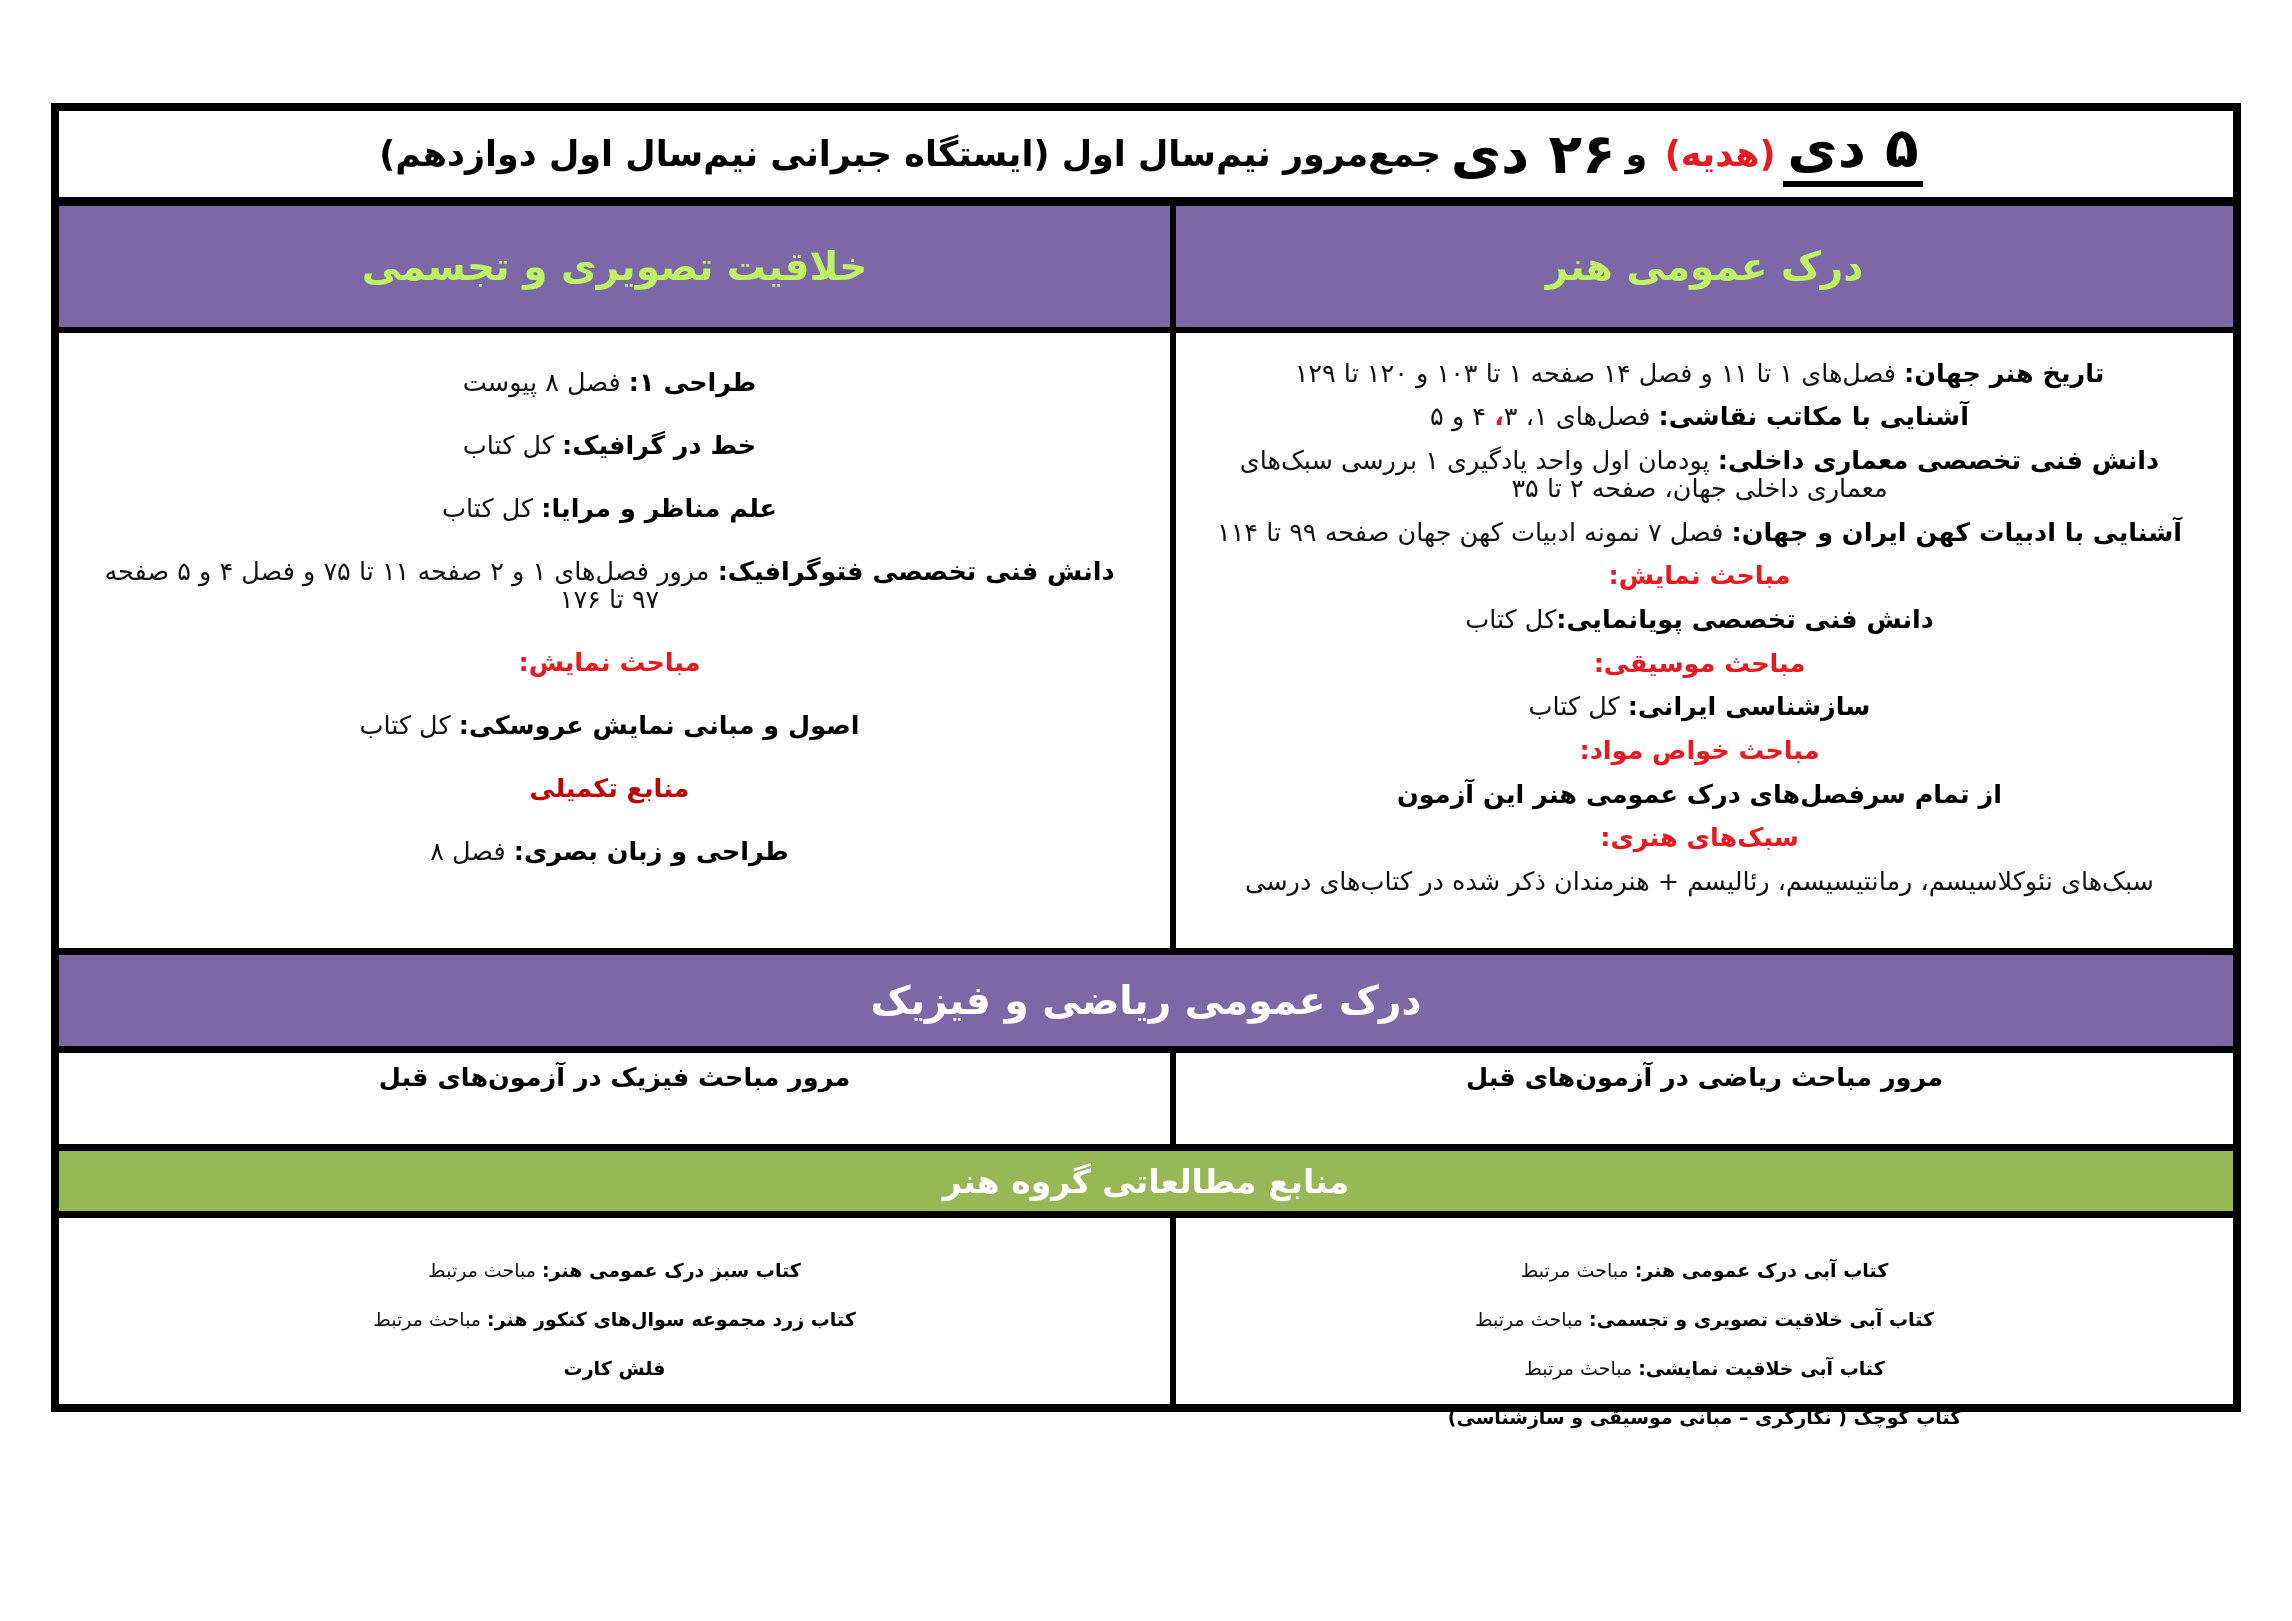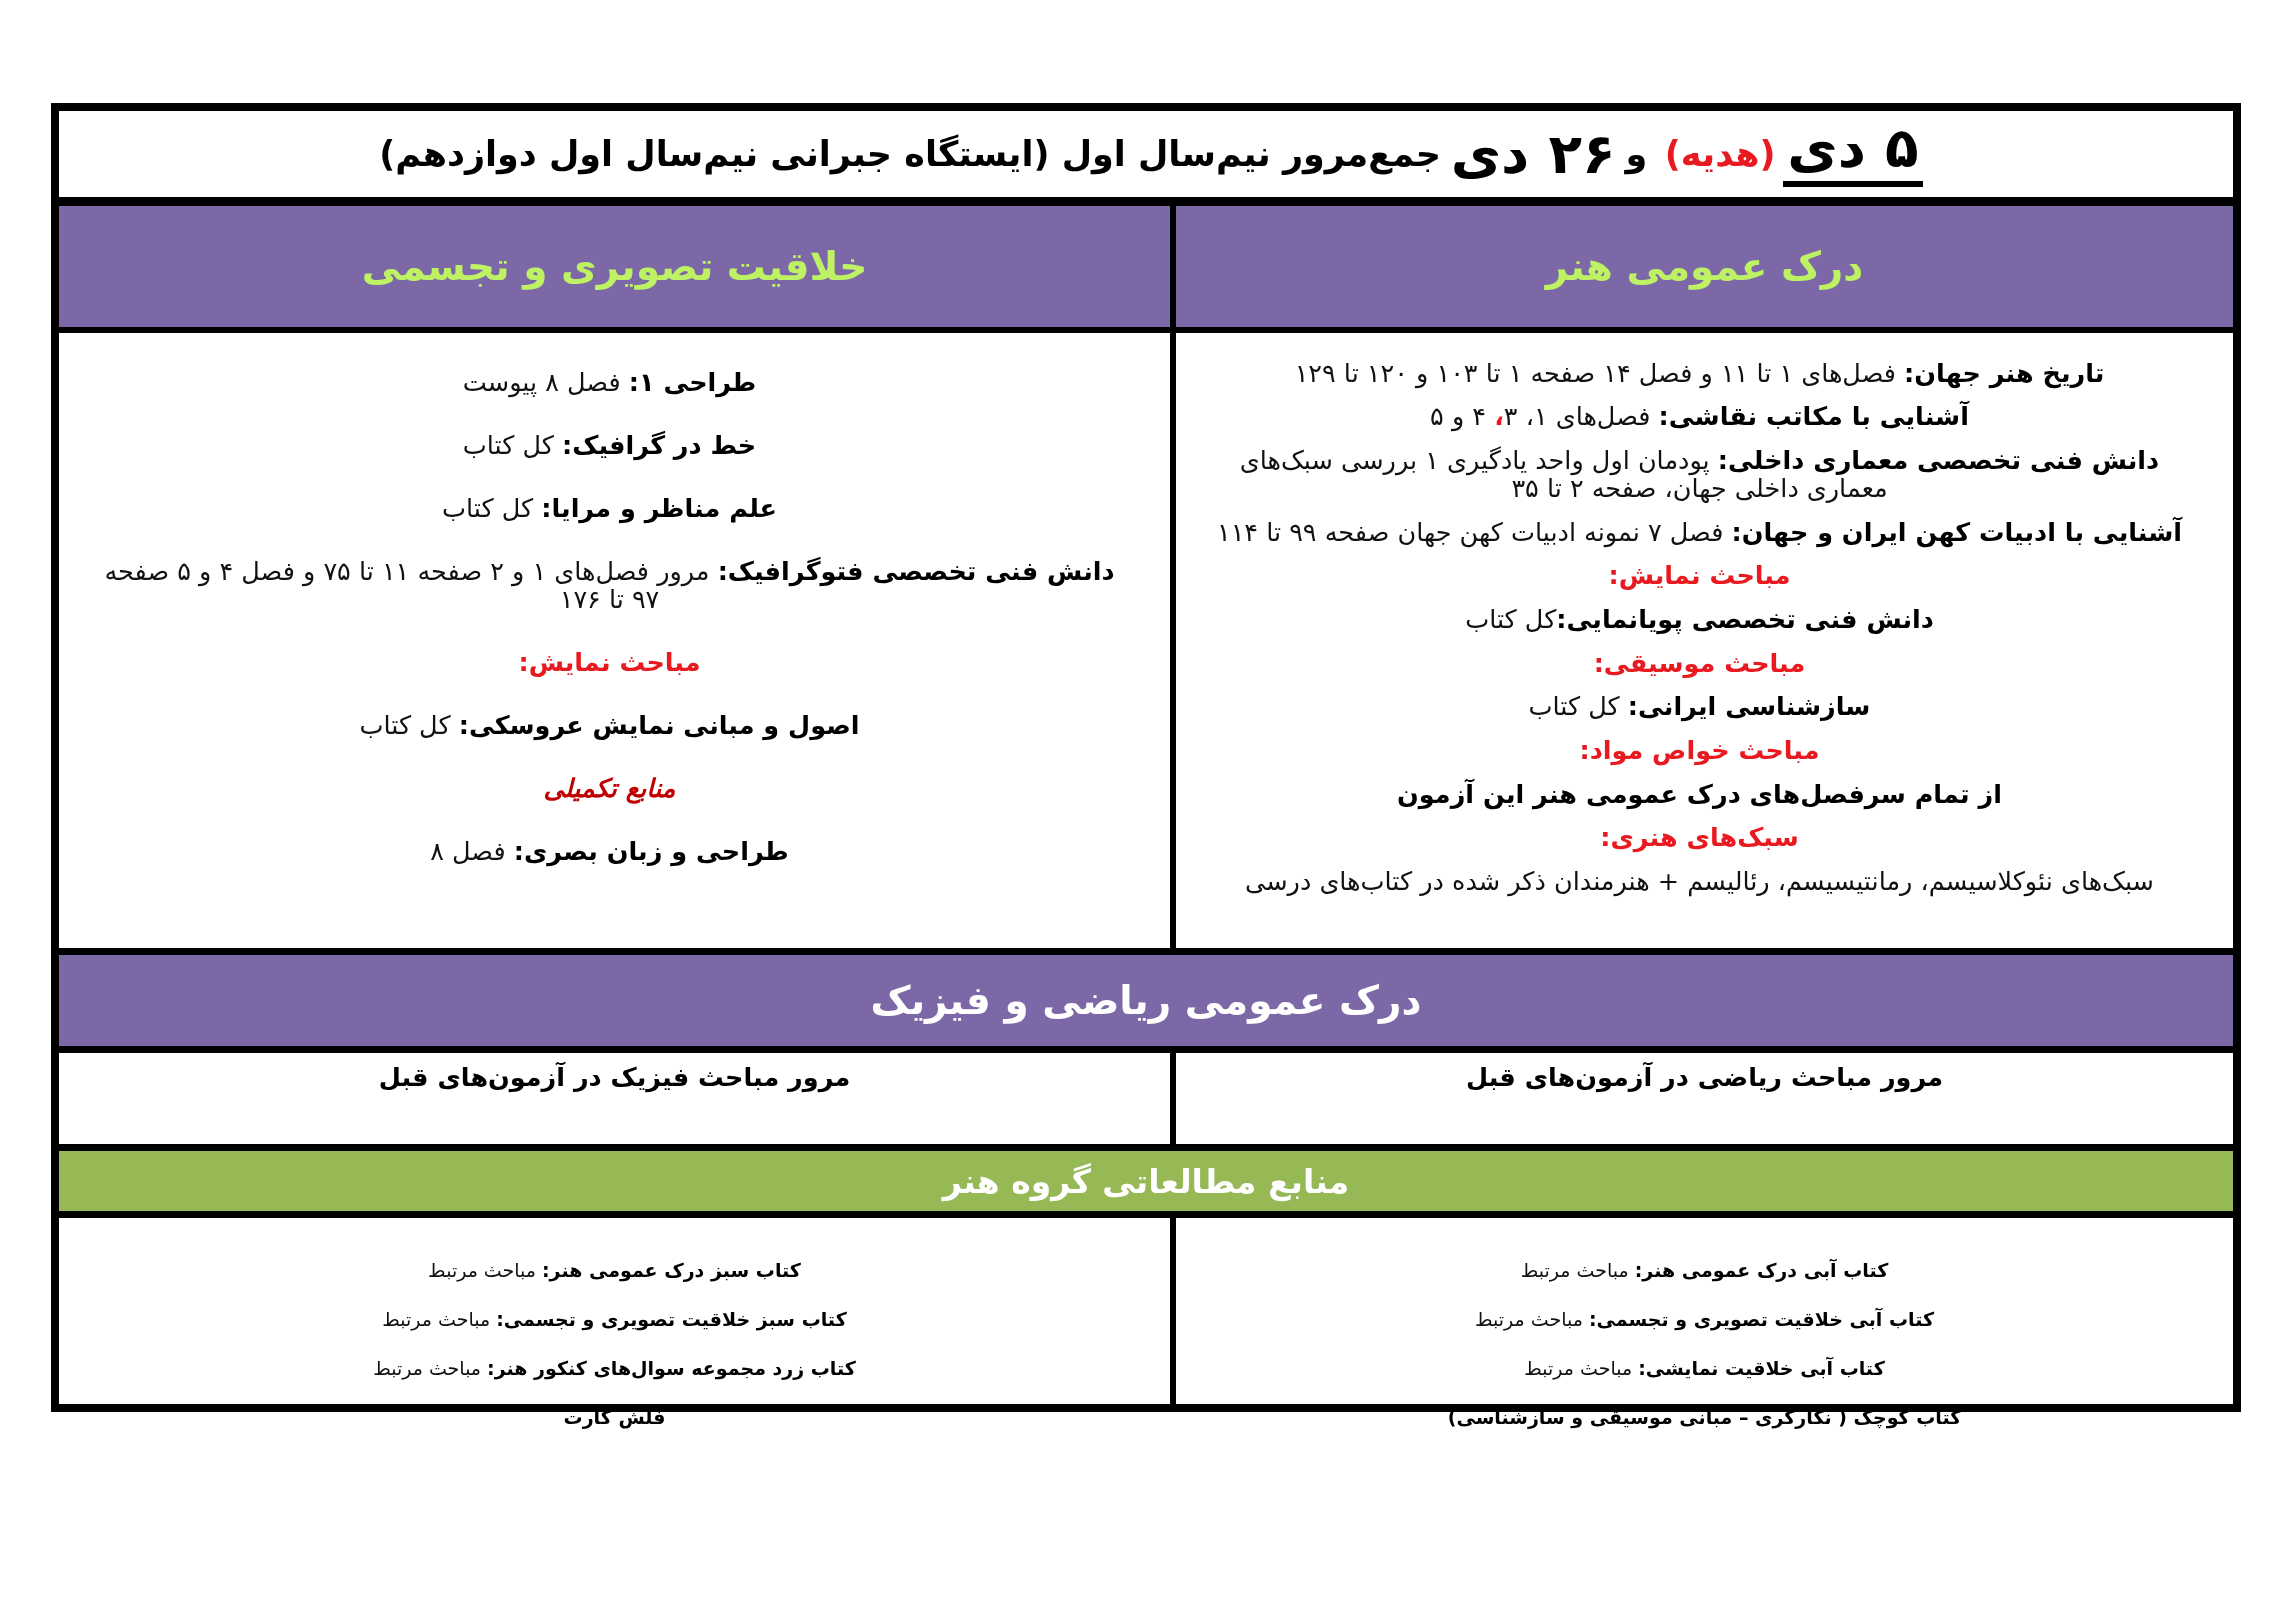--- a/index.html
+++ b/index.html
@@ -37,21 +37,21 @@
   
   .content-row{height:622px;border-bottom:7.8px solid #000;}
   .content-cell{padding:25.5px 45px 9.8px 35px;}
   .cell-l.content-cell{padding-top:35px;}
   .line{direction:rtl;text-align:center;color:#000;}
   .cell-r .line{font-size:25.5px;line-height:28px;margin-bottom:15.7px;}
   .cell-l .line{font-size:25.5px;line-height:28px;margin-bottom:35px;}
   .seg-b{font-weight:bold;color:#000;}
   .seg-n{font-weight:normal;color:#111;}
   .seg-r{font-weight:bold;color:#e8191f;}
-  .seg-dr{font-weight:bold;color:#c00000;font-style:italic;}
+  .seg-dr{font-weight:bold;color:#c00000;}
   
   .bar{
     display:flex;align-items:center;justify-content:center;
     color:#fff;font-weight:bold;border-bottom:7.8px solid #000;
   }
   .bar-purple{height:98px;font-size:39px;}
   .bar-green{height:67px;font-size:33px;}
   
   .review-row{height:98px;border-bottom:7.8px solid #000;}
   .review-cell{
@@ -122,21 +122,20 @@
 
     <div class="row cols res-row">
       <div class="cell-r res-cell">
           <div class="line"><span class="seg-b">کتاب آبی درک عمومی هنر:</span><span class="seg-n"> مباحث مرتبط</span></div>
           <div class="line"><span class="seg-b">کتاب آبی خلاقیت تصویری و تجسمی:</span><span class="seg-n"> مباحث مرتبط</span></div>
           <div class="line"><span class="seg-b">کتاب آبی خلاقیت نمایشی:</span><span class="seg-n"> مباحث مرتبط</span></div>
           <div class="line"><span class="seg-b">کتاب کوچک ( نگارگری – مبانی موسیقی و سازشناسی)</span></div>
         </div>
       <div class="cell-l res-cell">
           <div class="line"><span class="seg-b">کتاب سبز درک عمومی هنر:</span><span class="seg-n"> مباحث مرتبط</span></div>
-          <div class="line"><span class="seg-b">کتاب سبز خلاقیت تصویری و تجسمی:</span><span class="seg-n"> مباحث مرتبط</span></div>
           <div class="line"><span class="seg-b">کتاب زرد مجموعه سوال‌های کنکور هنر:</span><span class="seg-n"> مباحث مرتبط</span></div>
           <div class="line"><span class="seg-b">فلش کارت</span></div>
         </div>
     </div>
 
   </div>
 </div>
 
 
 </body></html>

